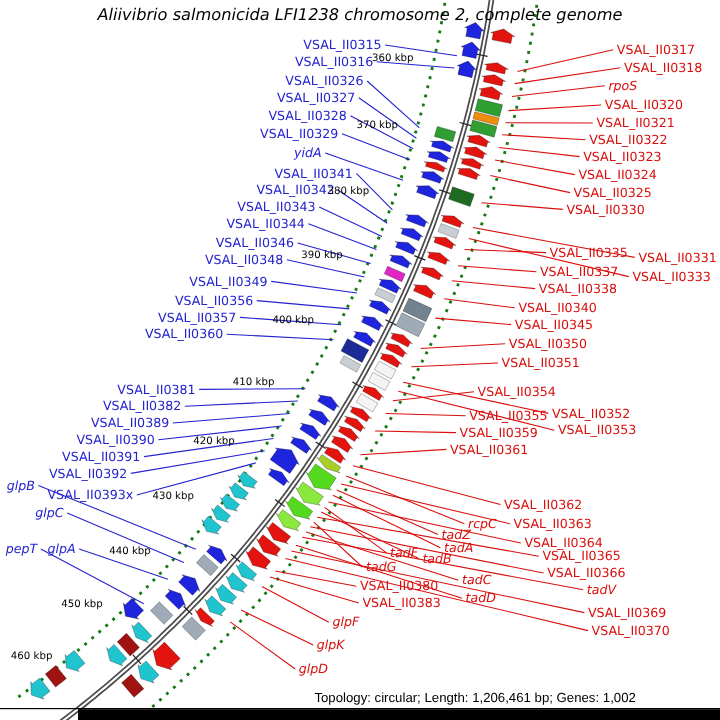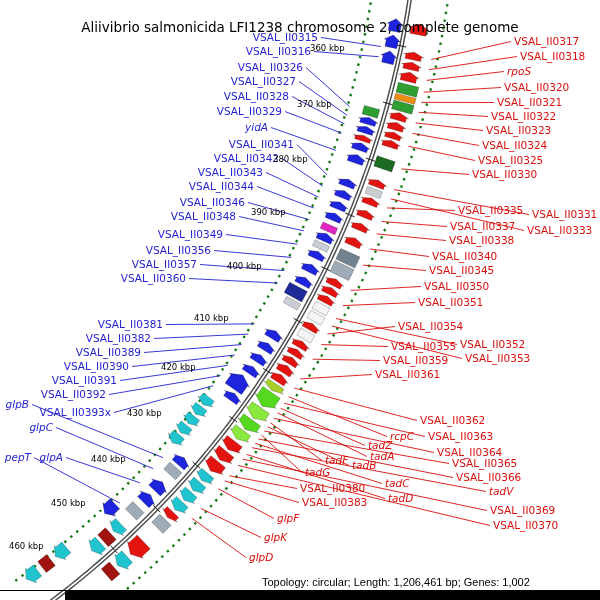--- a/index.html
+++ b/index.html
@@ -4,22 +4,22 @@
 <style>
   html,body{margin:0;padding:0}
   body{
     width:600px;height:600px;position:relative;overflow:hidden;
     background:#ffffff;
     font-family:"DejaVu Sans", sans-serif;
   }
   #genome-svg{position:absolute;left:0;top:0;width:600px;height:600px;
     font-family:"DejaVu Sans", sans-serif;}
   .title{
-    position:absolute;top:19px;left:0;width:600px;text-align:center;
-    font-size:13.5px;color:#000;
+    position:absolute;top:5px;left:0;width:600px;text-align:center;
+    font-style:italic;font-size:13.5px;color:#000;
   }
   .footer-acc{
     position:absolute;left:8px;top:608px;
     font-family:"Liberation Sans", sans-serif;font-size:15px;color:#000;
   }
   .footer-topo{
     position:absolute;left:262px;top:576px;
     font-family:"Liberation Sans", sans-serif;font-size:11px;color:#000;
   }
   .footer-line{position:absolute;left:0;top:590px;width:600px;height:1px;background:#000}

